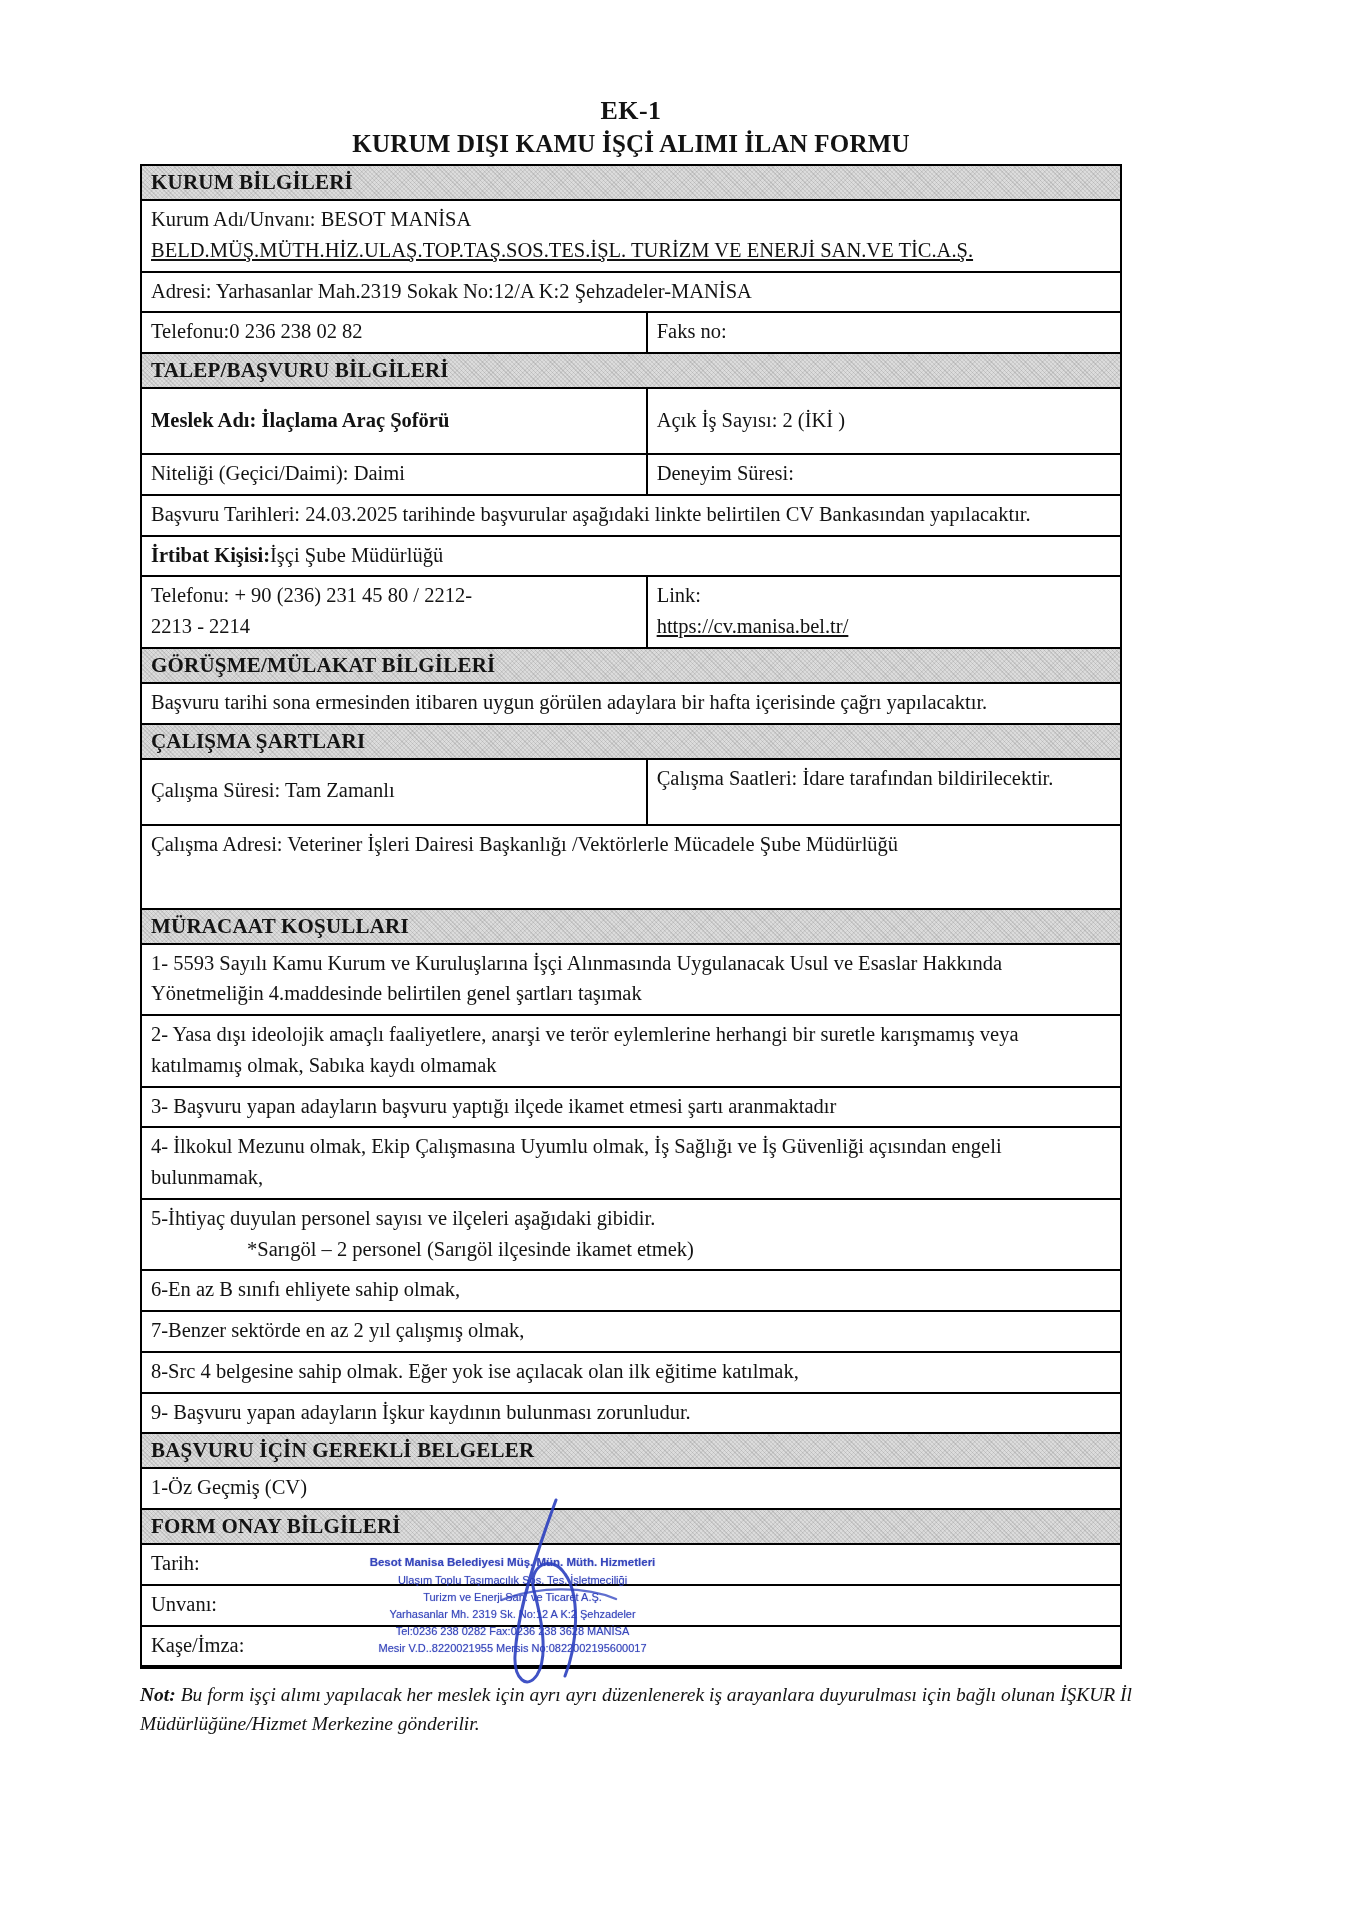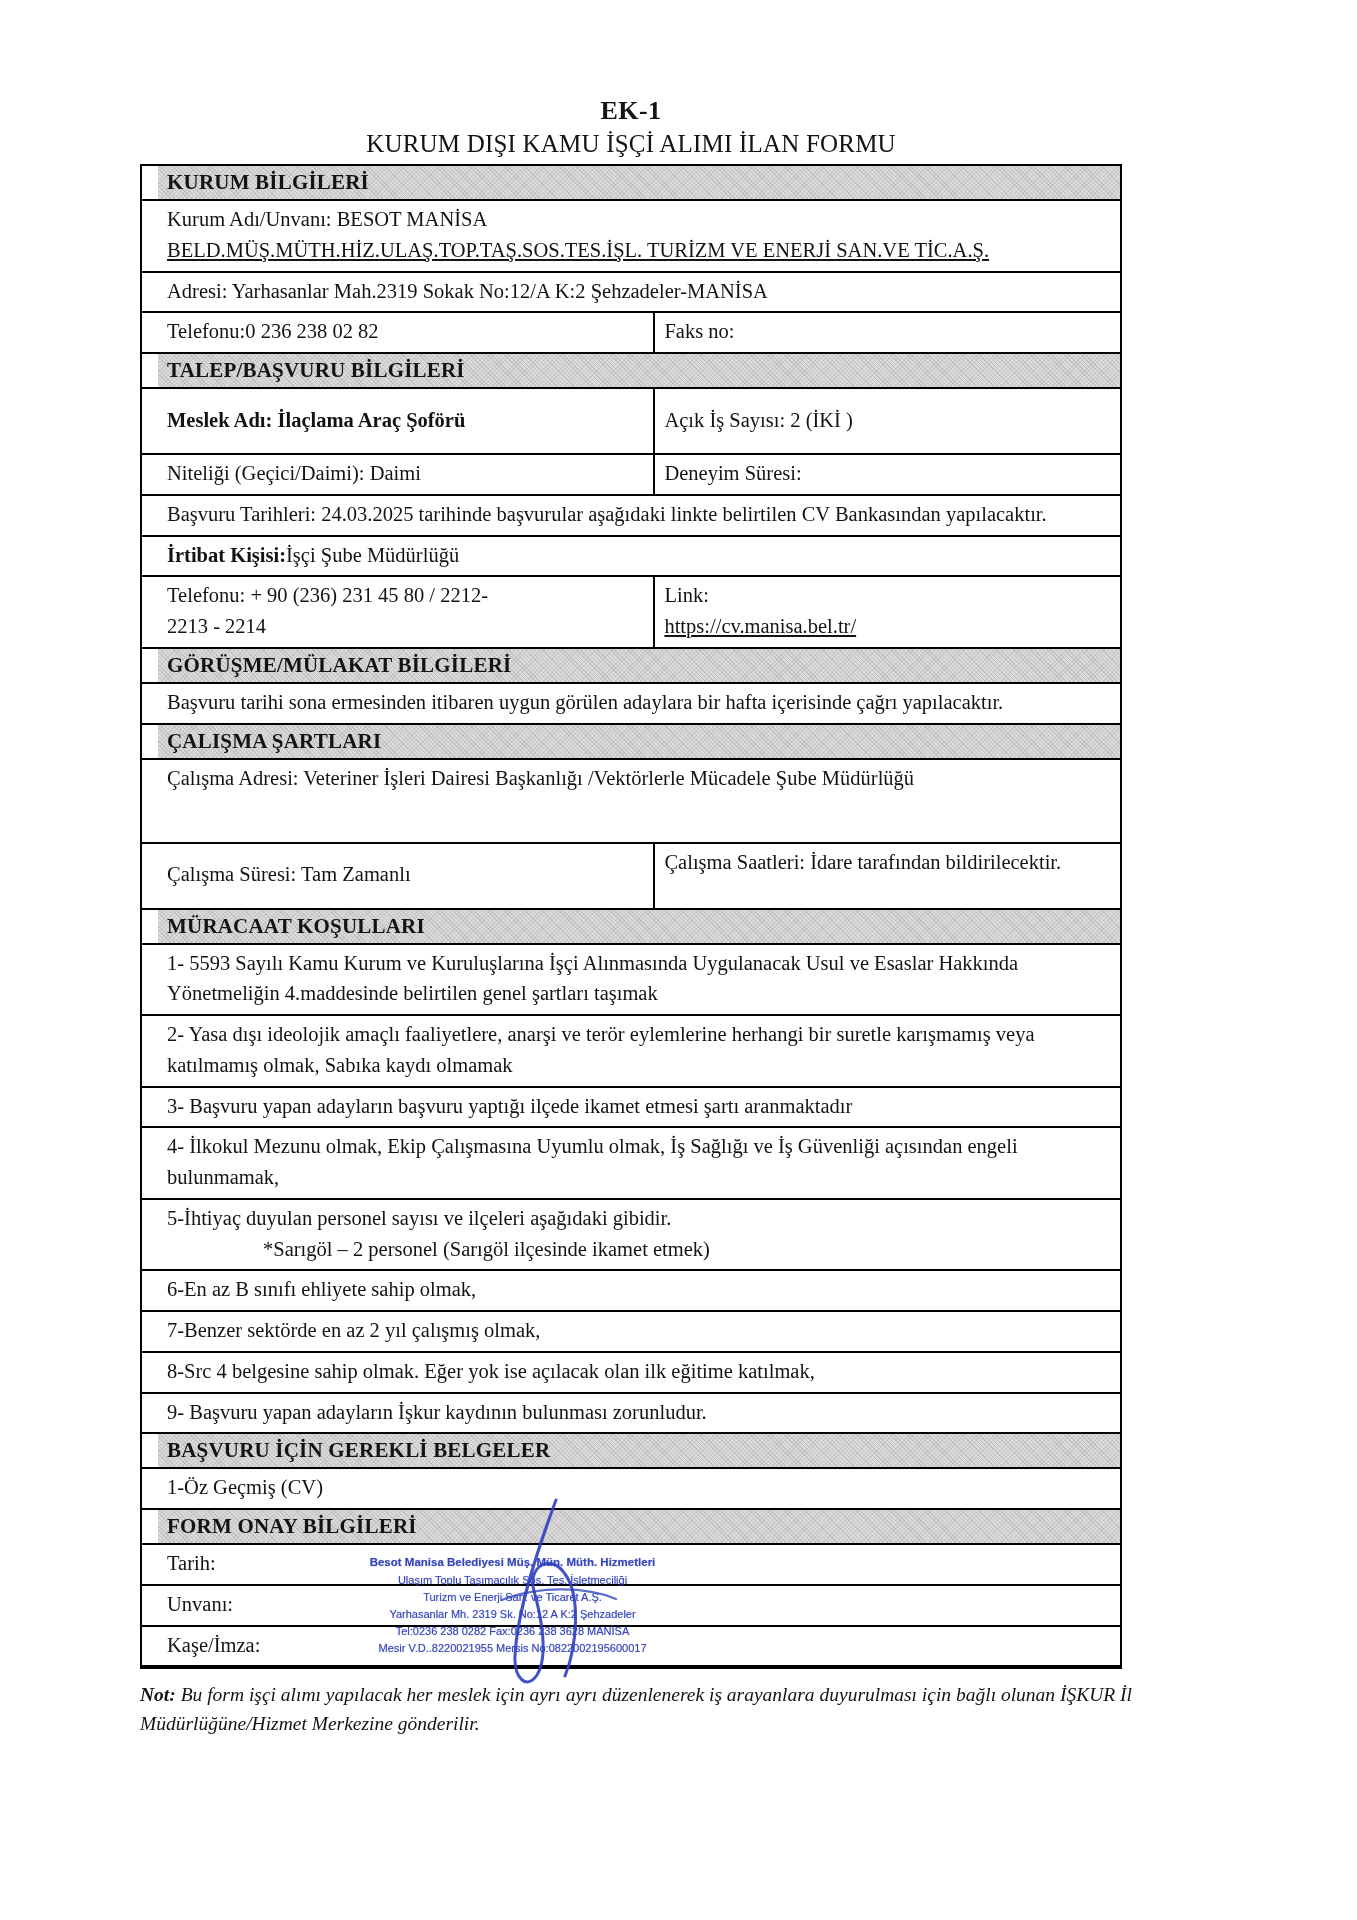--- a/index.html
+++ b/index.html
@@ -3,23 +3,23 @@
 <meta charset="utf-8">
 <style>
   html,body{margin:0;padding:0;background:#ffffff;}
   body{
     width:1357px;height:1920px;position:relative;
     font-family:"Liberation Serif","DejaVu Serif",serif;
     color:#131313;-webkit-font-smoothing:antialiased;
   }
   .doc{width:982px;margin-left:140px;padding-top:96px;position:relative;}
   .title{font-size:26px;font-weight:700;text-align:center;letter-spacing:.5px;}
-  .subtitle{font-size:25px;font-weight:400;text-align:center;margin:4px 0 6px 0;letter-spacing:.2px;}
+  .subtitle{font-size:25px;font-weight:700;text-align:center;margin:4px 0 6px 0;letter-spacing:.2px;}
   .form-table{border:2px solid #000;}
-  .row{display:flex;border-bottom:2px solid #000;align-items:stretch;padding-left:16px;}
+  .row{display:flex;border-bottom:2px solid #000;align-items:stretch;}
   .onay-wrap .row:last-child{border-bottom:none;}
   .cell{flex:1 1 auto;padding:3px 9px 5px 9px;font-size:20.5px;line-height:1.5;}
   .cell.left{flex:0 0 51.5%;max-width:51.5%;box-sizing:border-box;}
   .cell.right{border-left:2px solid #000;}
   .v-center{display:flex;flex-direction:column;justify-content:center;}
   .sec-header{
     width:100%;padding:4px 9px;font-size:21px;font-weight:700;letter-spacing:.2px;
     background-color:#dcdcdc;
     background-image:
       repeating-linear-gradient(45deg, rgba(80,80,80,.16) 0 1px, rgba(255,255,255,0) 1px 3px),
@@ -105,26 +105,26 @@
     <div class="row">
       <div class="sec-header">GÖRÜŞME/MÜLAKAT BİLGİLERİ</div>
     </div>
     <div class="row">
       <div class="cell">Başvuru tarihi sona ermesinden itibaren uygun görülen adaylara bir hafta içerisinde çağrı yapılacaktır.</div>
     </div>
 
     <div class="row">
       <div class="sec-header">ÇALIŞMA ŞARTLARI</div>
     </div>
-    <div class="row">
-      <div class="cell pad-b">Çalışma Adresi: Veteriner İşleri Dairesi Başkanlığı /Vektörlerle Mücadele Şube Müdürlüğü</div>
-    </div>
     <div class="row h-xtall">
       <div class="cell left v-center">Çalışma Süresi: Tam Zamanlı</div>
       <div class="cell right">Çalışma Saatleri: İdare tarafından bildirilecektir.</div>
+    </div>
+    <div class="row">
+      <div class="cell pad-b">Çalışma Adresi: Veteriner İşleri Dairesi Başkanlığı /Vektörlerle Mücadele Şube Müdürlüğü</div>
     </div>
 
     <div class="row">
       <div class="sec-header">MÜRACAAT KOŞULLARI</div>
     </div>
     <div class="row">
       <div class="cell">1- 5593 Sayılı Kamu Kurum ve Kuruluşlarına İşçi Alınmasında Uygulanacak Usul ve Esaslar Hakkında Yönetmeliğin 4.maddesinde belirtilen genel şartları taşımak</div>
     </div>
     <div class="row">
       <div class="cell">2- Yasa dışı ideolojik amaçlı faaliyetlere, anarşi ve terör eylemlerine herhangi bir suretle karışmamış veya katılmamış olmak, Sabıka kaydı olmamak</div>

